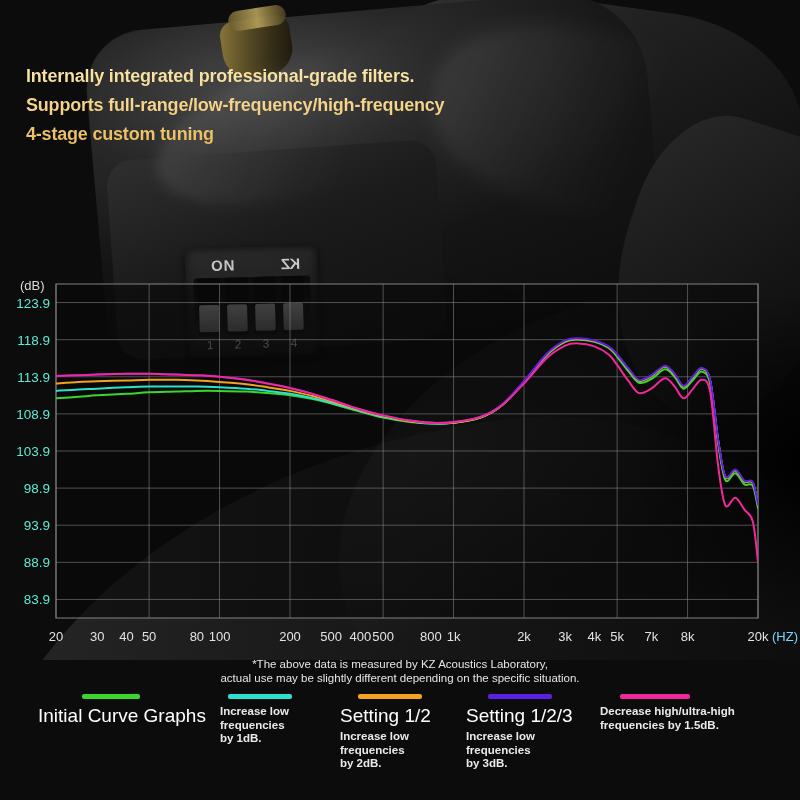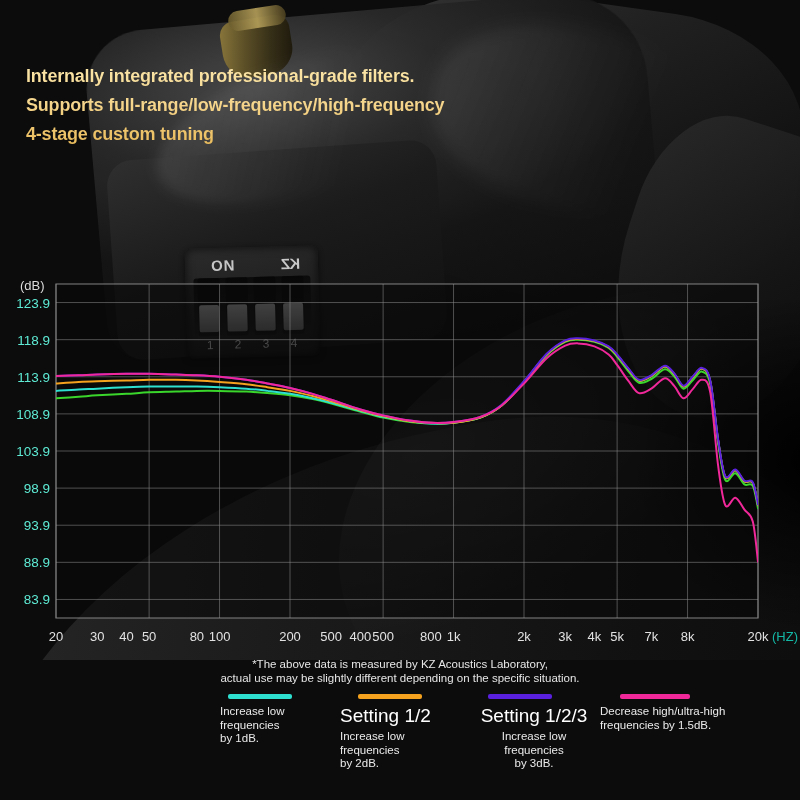--- a/index.html
+++ b/index.html
@@ -102,33 +102,33 @@
     white-space:pre-line;
   }
 
   
   .chart-wrap{position:absolute;left:0;top:0;width:710px;height:800px;}
   .axis-unit{position:absolute;left:20px;top:278px;font-size:13px;color:#dcdcdc;}
   .ylab{position:absolute;right:0;transform:translateY(-50%);font-size:13.5px;color:#5eead4;text-align:right;}
   .ylabs{position:absolute;left:0px;top:0;width:50px;height:800px;}
   .xlabs{position:absolute;left:0;top:629px;width:800px;height:20px;}
   .xlab{position:absolute;transform:translateX(-50%);font-size:13px;color:#e2e2e2;white-space:nowrap;}
-  .hz{position:absolute;font-size:13px;color:#14b8a6;}
+  .hz{position:absolute;font-size:13px;color:#7dd3fc;}
 
   .note{
     position:absolute;left:0;top:657px;width:800px;text-align:center;
     font-size:11.5px;line-height:14px;color:#e6e6e6;white-space:pre-line;
   }
 
   
   .legend{position:absolute;left:0;top:694px;width:800px;height:100px;}
   .lg{position:absolute;top:0;}
   .lg .swatch{height:5px;border-radius:2px;margin:0 auto 6px auto;}
   .lg .title{font-size:19px;color:#fff;font-weight:400;white-space:nowrap;line-height:22px;}
-  .lg .desc{font-size:11.5px;color:#eaeaea;line-height:13.5px;white-space:pre-line;margin-top:3px;}
+  .lg .desc{font-size:11.5px;color:#eaeaea;line-height:13.5px;white-space:pre-line;margin-top:3px;font-weight:bold;}
 </style>
 </head>
 <body>
 
 <div id="root">
 
   <div class="photo-layer">
     <div class="ph body-shell2"></div>
     <div class="ph body-shell"></div>
     <div class="ph stem"></div>
@@ -238,34 +238,38 @@
         <div class="xlab" style="left: 687.559px;">8k</div>
         <div class="xlab" style="left: 758px;">20k</div>
       </div>
     <div class="hz" id="hzlab" style="left: 772px; top: 629px;">(HZ)</div>
   </div>
 
   <div class="note">*The above data is measured by KZ Acoustics Laboratory,
 actual use may be slightly different depending on the specific situation.</div>
 
   <div class="legend" id="legend">
+      <div class="lg" style="left: 38px; width: 146px;">
+        <div class="swatch" style="background: rgb(58, 214, 44); width: 58px; margin-left: 44px; margin-right: 0px;"></div>
+        <div class="title">Initial Curve Graphs</div>
+      </div>
       <div class="lg" style="left: 220px; width: 120px;">
         <div class="swatch" style="background: rgb(45, 224, 208); width: 64px; margin-left: 8px; margin-right: 0px;"></div>
         <div class="desc">Increase low
 frequencies
 by 1dB.</div>
       </div>
       <div class="lg" style="left: 340px; width: 130px;">
         <div class="swatch" style="background: rgb(245, 162, 30); width: 64px; margin-left: 18px; margin-right: 0px;"></div>
         <div class="title">Setting 1/2</div>
         <div class="desc">Increase low
 frequencies
 by 2dB.</div>
       </div>
-      <div class="lg" style="left: 466px; width: 136px; text-align: center;">
+      <div class="lg" style="left: 466px; width: 136px;">
         <div class="swatch" style="background: rgb(90, 32, 224); width: 64px; margin-left: 22px; margin-right: 0px;"></div>
         <div class="title">Setting 1/2/3</div>
         <div class="desc">Increase low
 frequencies
 by 3dB.</div>
       </div>
       <div class="lg" style="left: 600px; width: 182px;">
         <div class="swatch" style="background: rgb(240, 40, 154); width: 70px; margin-left: 20px; margin-right: 0px;"></div>
         <div class="desc">Decrease high/ultra-high
 frequencies by 1.5dB.</div>

